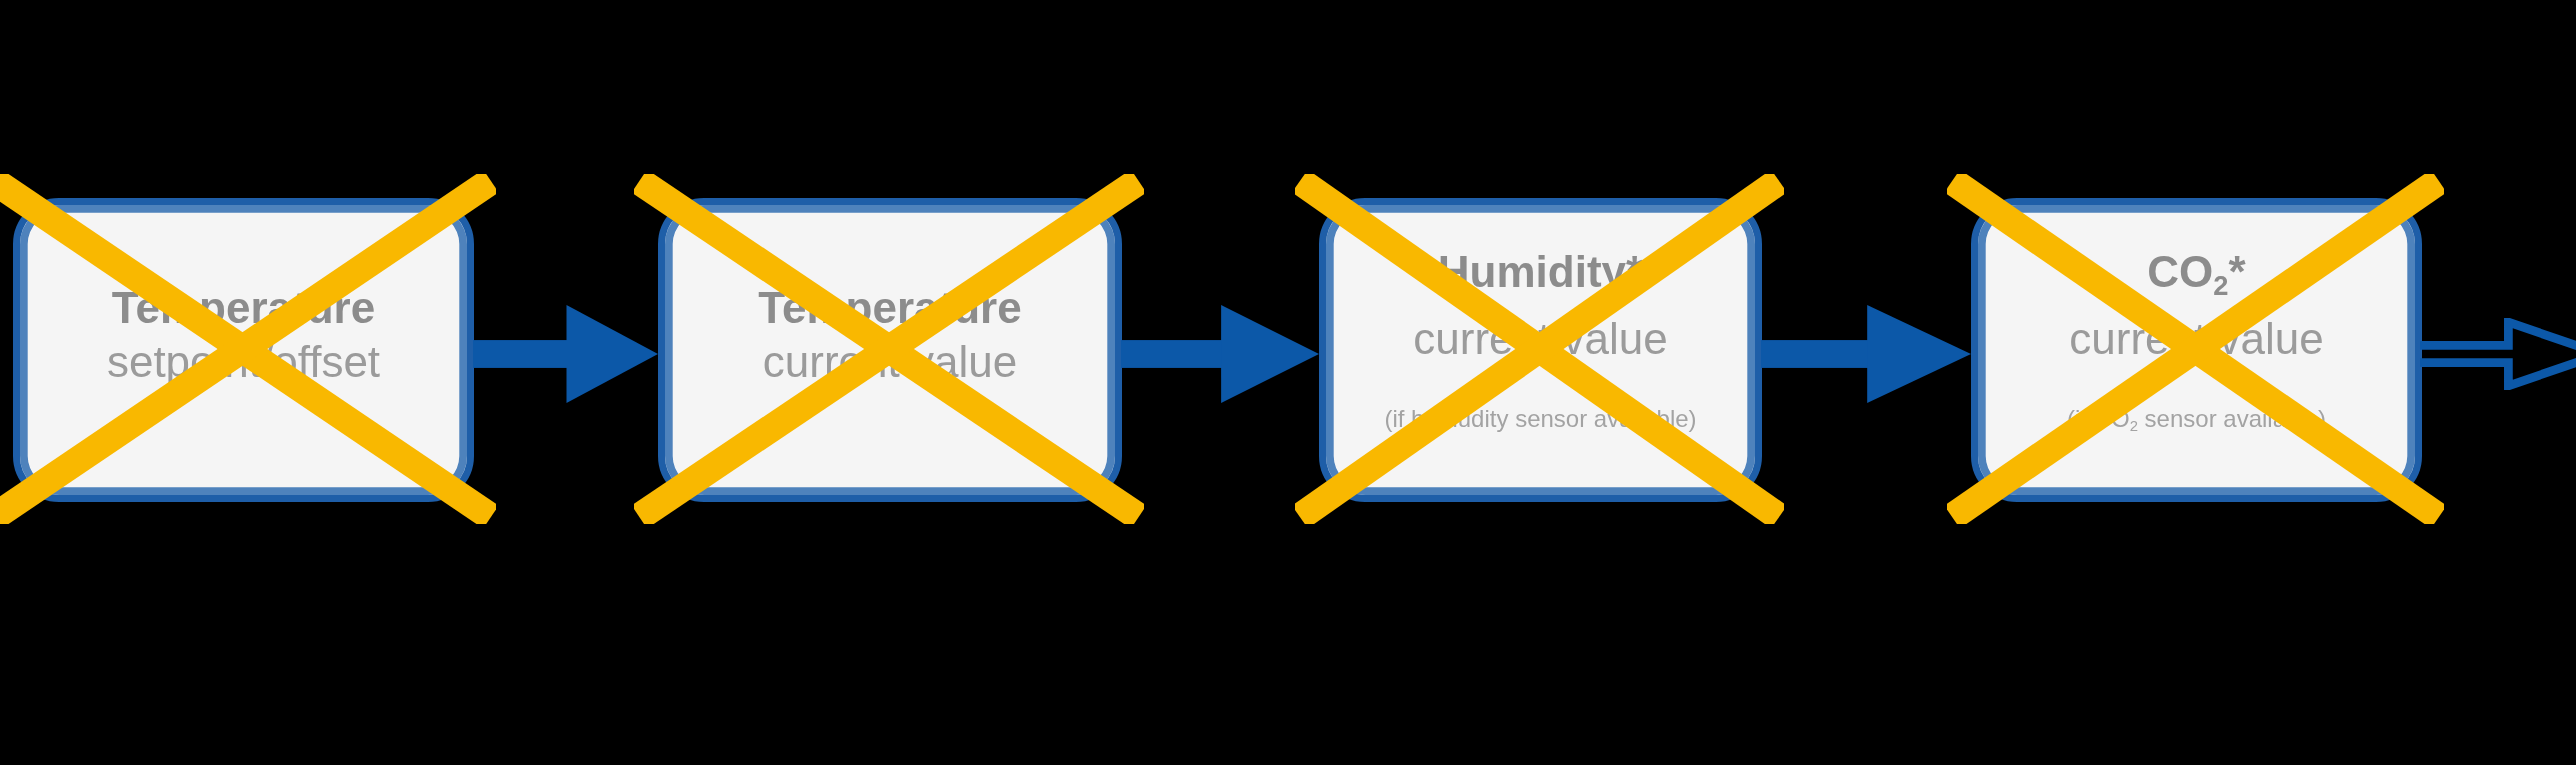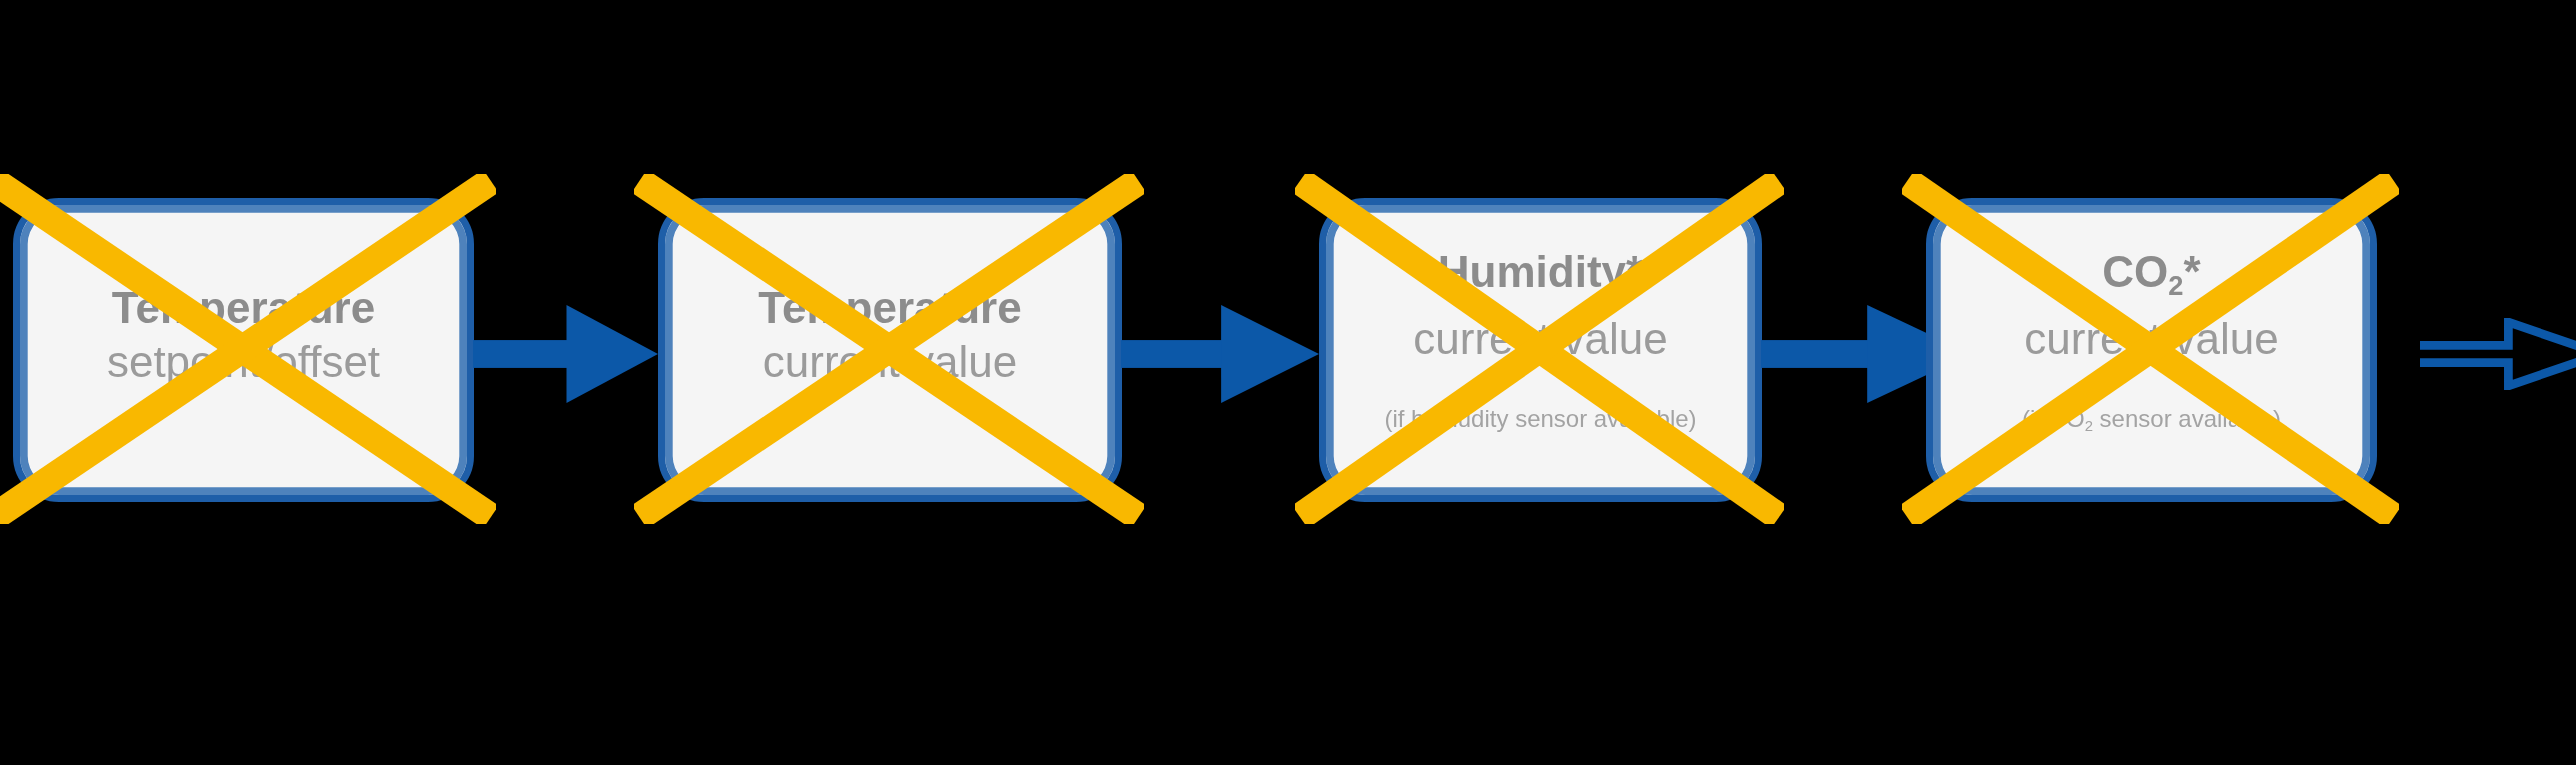--- a/index.html
+++ b/index.html
@@ -75,21 +75,21 @@
       <line x1="1%" y1="2%" x2="99%" y2="98%"></line>
         <line x1="99%" y1="2%" x2="1%" y2="98%"></line>
     </svg>
   </div>
 
   <svg class="arrow" style="left:1761px;top:305px;" width="210" height="98" viewBox="0 0 360 190" preserveAspectRatio="none">
     <rect class="fill" x="0" y="68" width="190" height="54"></rect>
     <polygon class="fill" points="182,0 360,95 182,190"></polygon>
   </svg>
 
-  <div class="xbox three-line" style="left:1926px;width:451px;">
+  <div class="xbox three-line" style="left:1971px;width:451px;">
     <div class="t1"><span>CO</span><span class="sub">2</span><span>*</span></div>
     <div class="t2">current value</div>
     <div class="t3"><span>(if CO</span><span class="sub">2</span><span> sensor available)</span></div>
     <svg class="cross" width="497" height="350" viewBox="0 0 965 680">
       <line x1="1%" y1="2%" x2="99%" y2="98%"></line>
         <line x1="99%" y1="2%" x2="1%" y2="98%"></line>
     </svg>
   </div>
 
   <svg class="arrow" style="left:2420px;top:318px;" width="185" height="72" viewBox="0 0 360 140" preserveAspectRatio="none">

